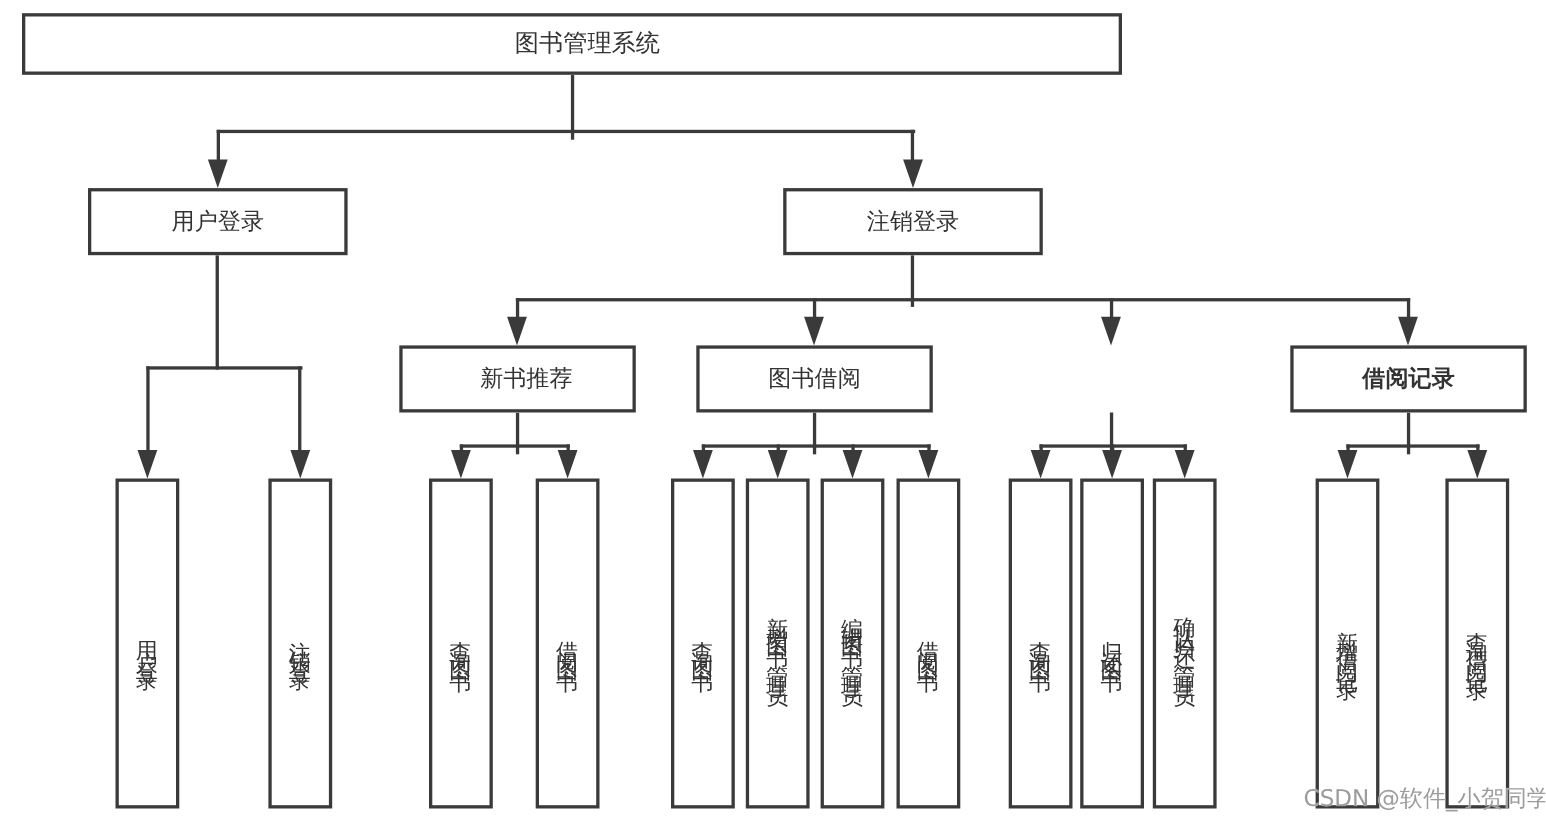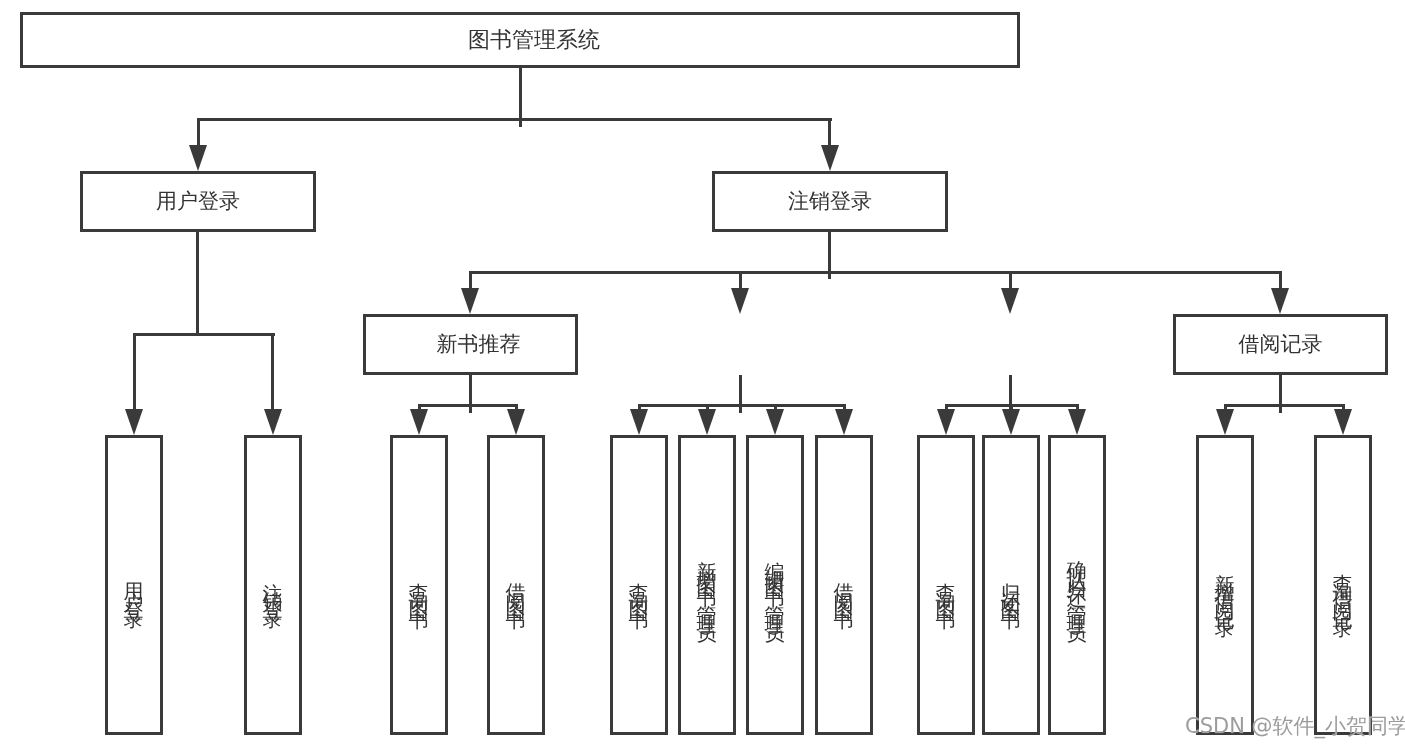--- a/index.html
+++ b/index.html
@@ -73,21 +73,24 @@
   <div class="node" style="left:80px; top:171px; width:236px; height:61px;">
     <span>用户登录</span>
   </div>
   <div class="node" style="left:712px; top:171px; width:236px; height:61px;">
     <span>注销登录</span>
   </div>
 
   <div class="node" style="left:363px; top:314px; width:215px; height:61px;padding-left:16px;">
     <span>新书推荐</span>
   </div>
-  <div class="node" style="left:1173px; top:314px; width:215px; height:61px;">
+  <div class="node" style="left:633px; top:314px; width:215px; height:61px;">
+    <span>图书借阅</span>
+  </div>
+  <div class="node" style="left:1173px; top:314px; width:215px; height:61px;font-weight:bold;">
     <span>借阅记录</span>
   </div>
 
   <div class="node vnode" style="left:105px; top:435px; width:58px; height:300px;">
     <span>用户登录</span>
   </div>
   <div class="node vnode" style="left:244px; top:435px; width:58px; height:300px;">
     <span>注销登录</span>
   </div>
 

